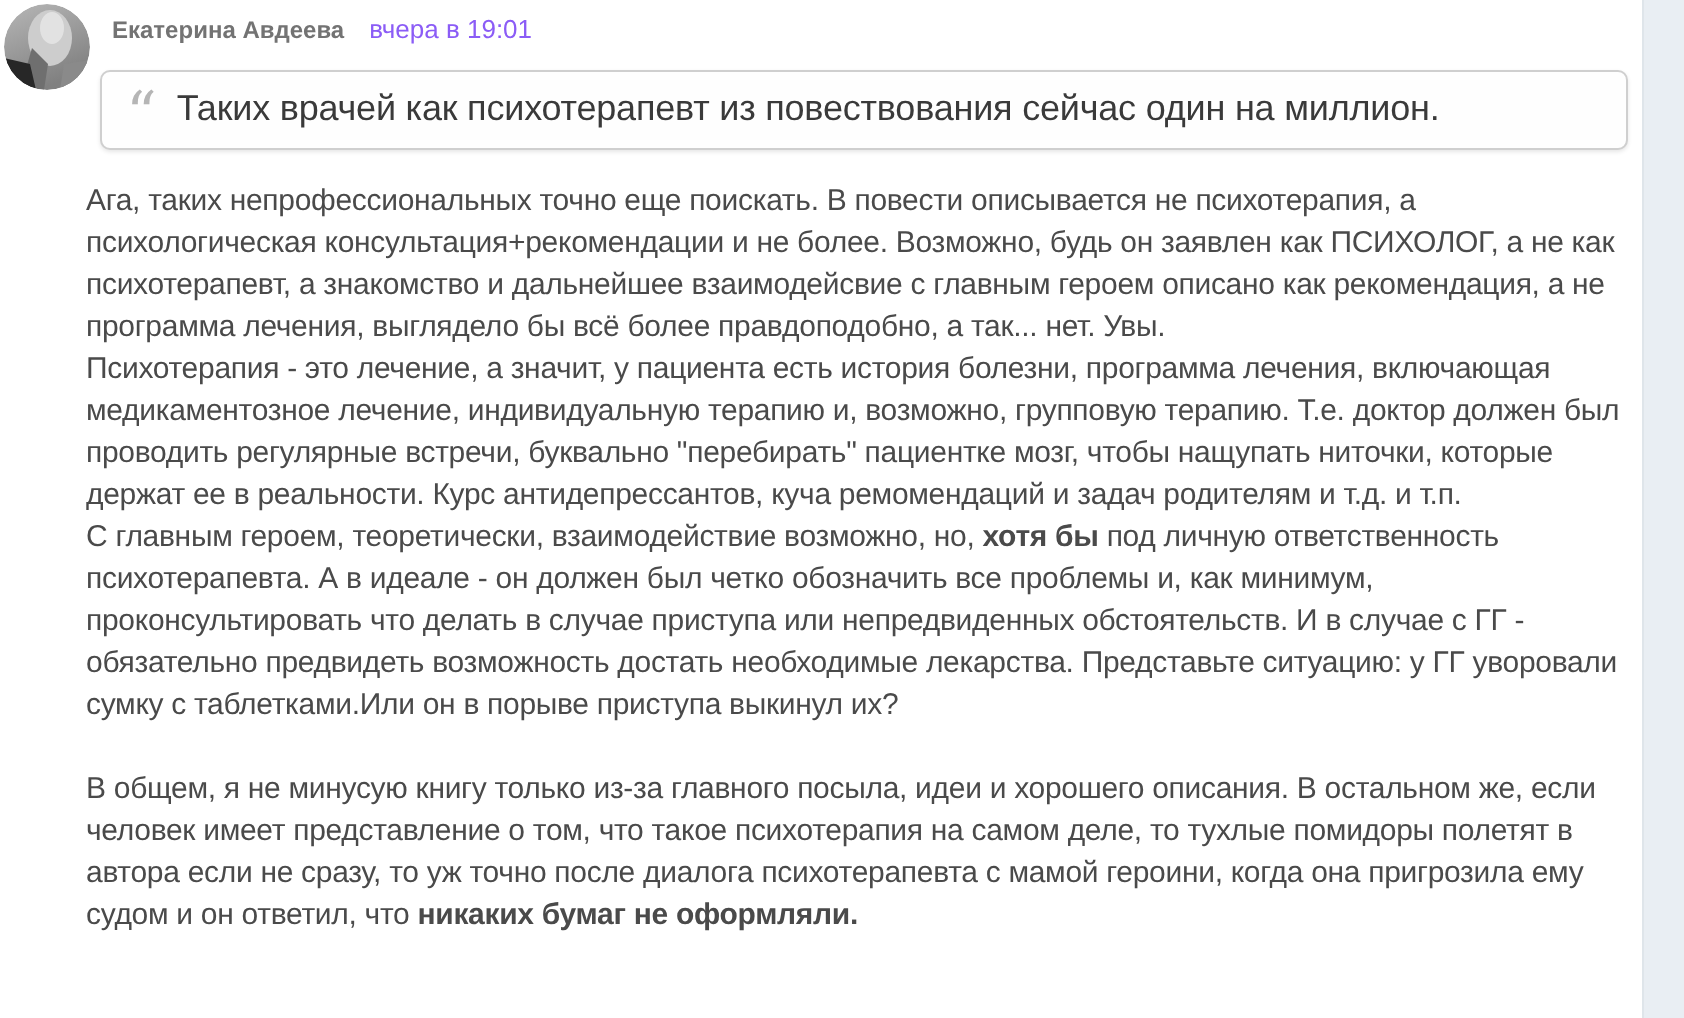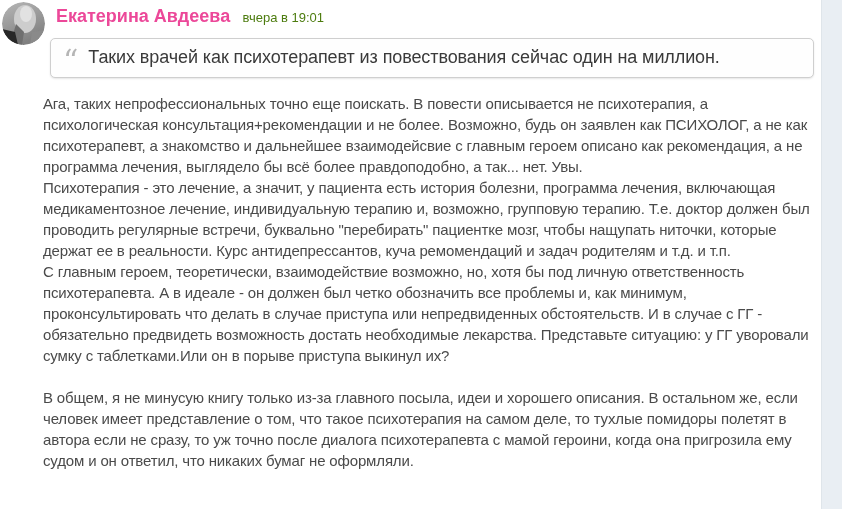--- a/index.html
+++ b/index.html
@@ -19,24 +19,24 @@
   .avatar{
     position:absolute;left:2px;top:2px;
     width:43px;height:43px;border-radius:50%;
     overflow:hidden;display:block;
   }
   .content{
     position:absolute;left:43px;top:6px;width:776px;
   }
   .header-row{margin-left:13px;white-space:nowrap;}
   .author{
-    font-weight:bold;color:#ec4899;font-size:18px;
+    font-weight:bold;color:#737373;font-size:12px;
     text-decoration:none;cursor:pointer;
   }
-  .timestamp{color:#4d7c0f;font-size:13px;margin-left:8px;}
+  .timestamp{color:#8b5cf6;font-size:13px;margin-left:8px;}
   .quote-box{
     margin:11px 0 0 7px;
     width:736px;
     border:1px solid #cfcfcf;border-radius:5px;
     background:#fefefe;
     box-shadow:0 1px 2px rgba(0,0,0,0.10);
     padding:8px 14px 9px 12px;
     display:flex;align-items:center;gap:10px;
   }
   .quote-icon{
@@ -53,21 +53,21 @@
     letter-spacing:-0.1px;
   }
   .comment-body{
     margin-top:15px;
     color:#4a4a4a;
     font-size:15px;line-height:21px;
     letter-spacing:-0.15px;
     width:774px;
   }
   .para{min-height:21px;}
-  .bold{font-weight:normal;}
+  .bold{font-weight:bold;}
 </style>
 </head>
 <body>
 
 <div class="right-strip"></div>
 
 <span class="avatar">
   <svg width="43" height="43" viewBox="0 0 43 43">
     <defs>
       <clipPath id="avc">

